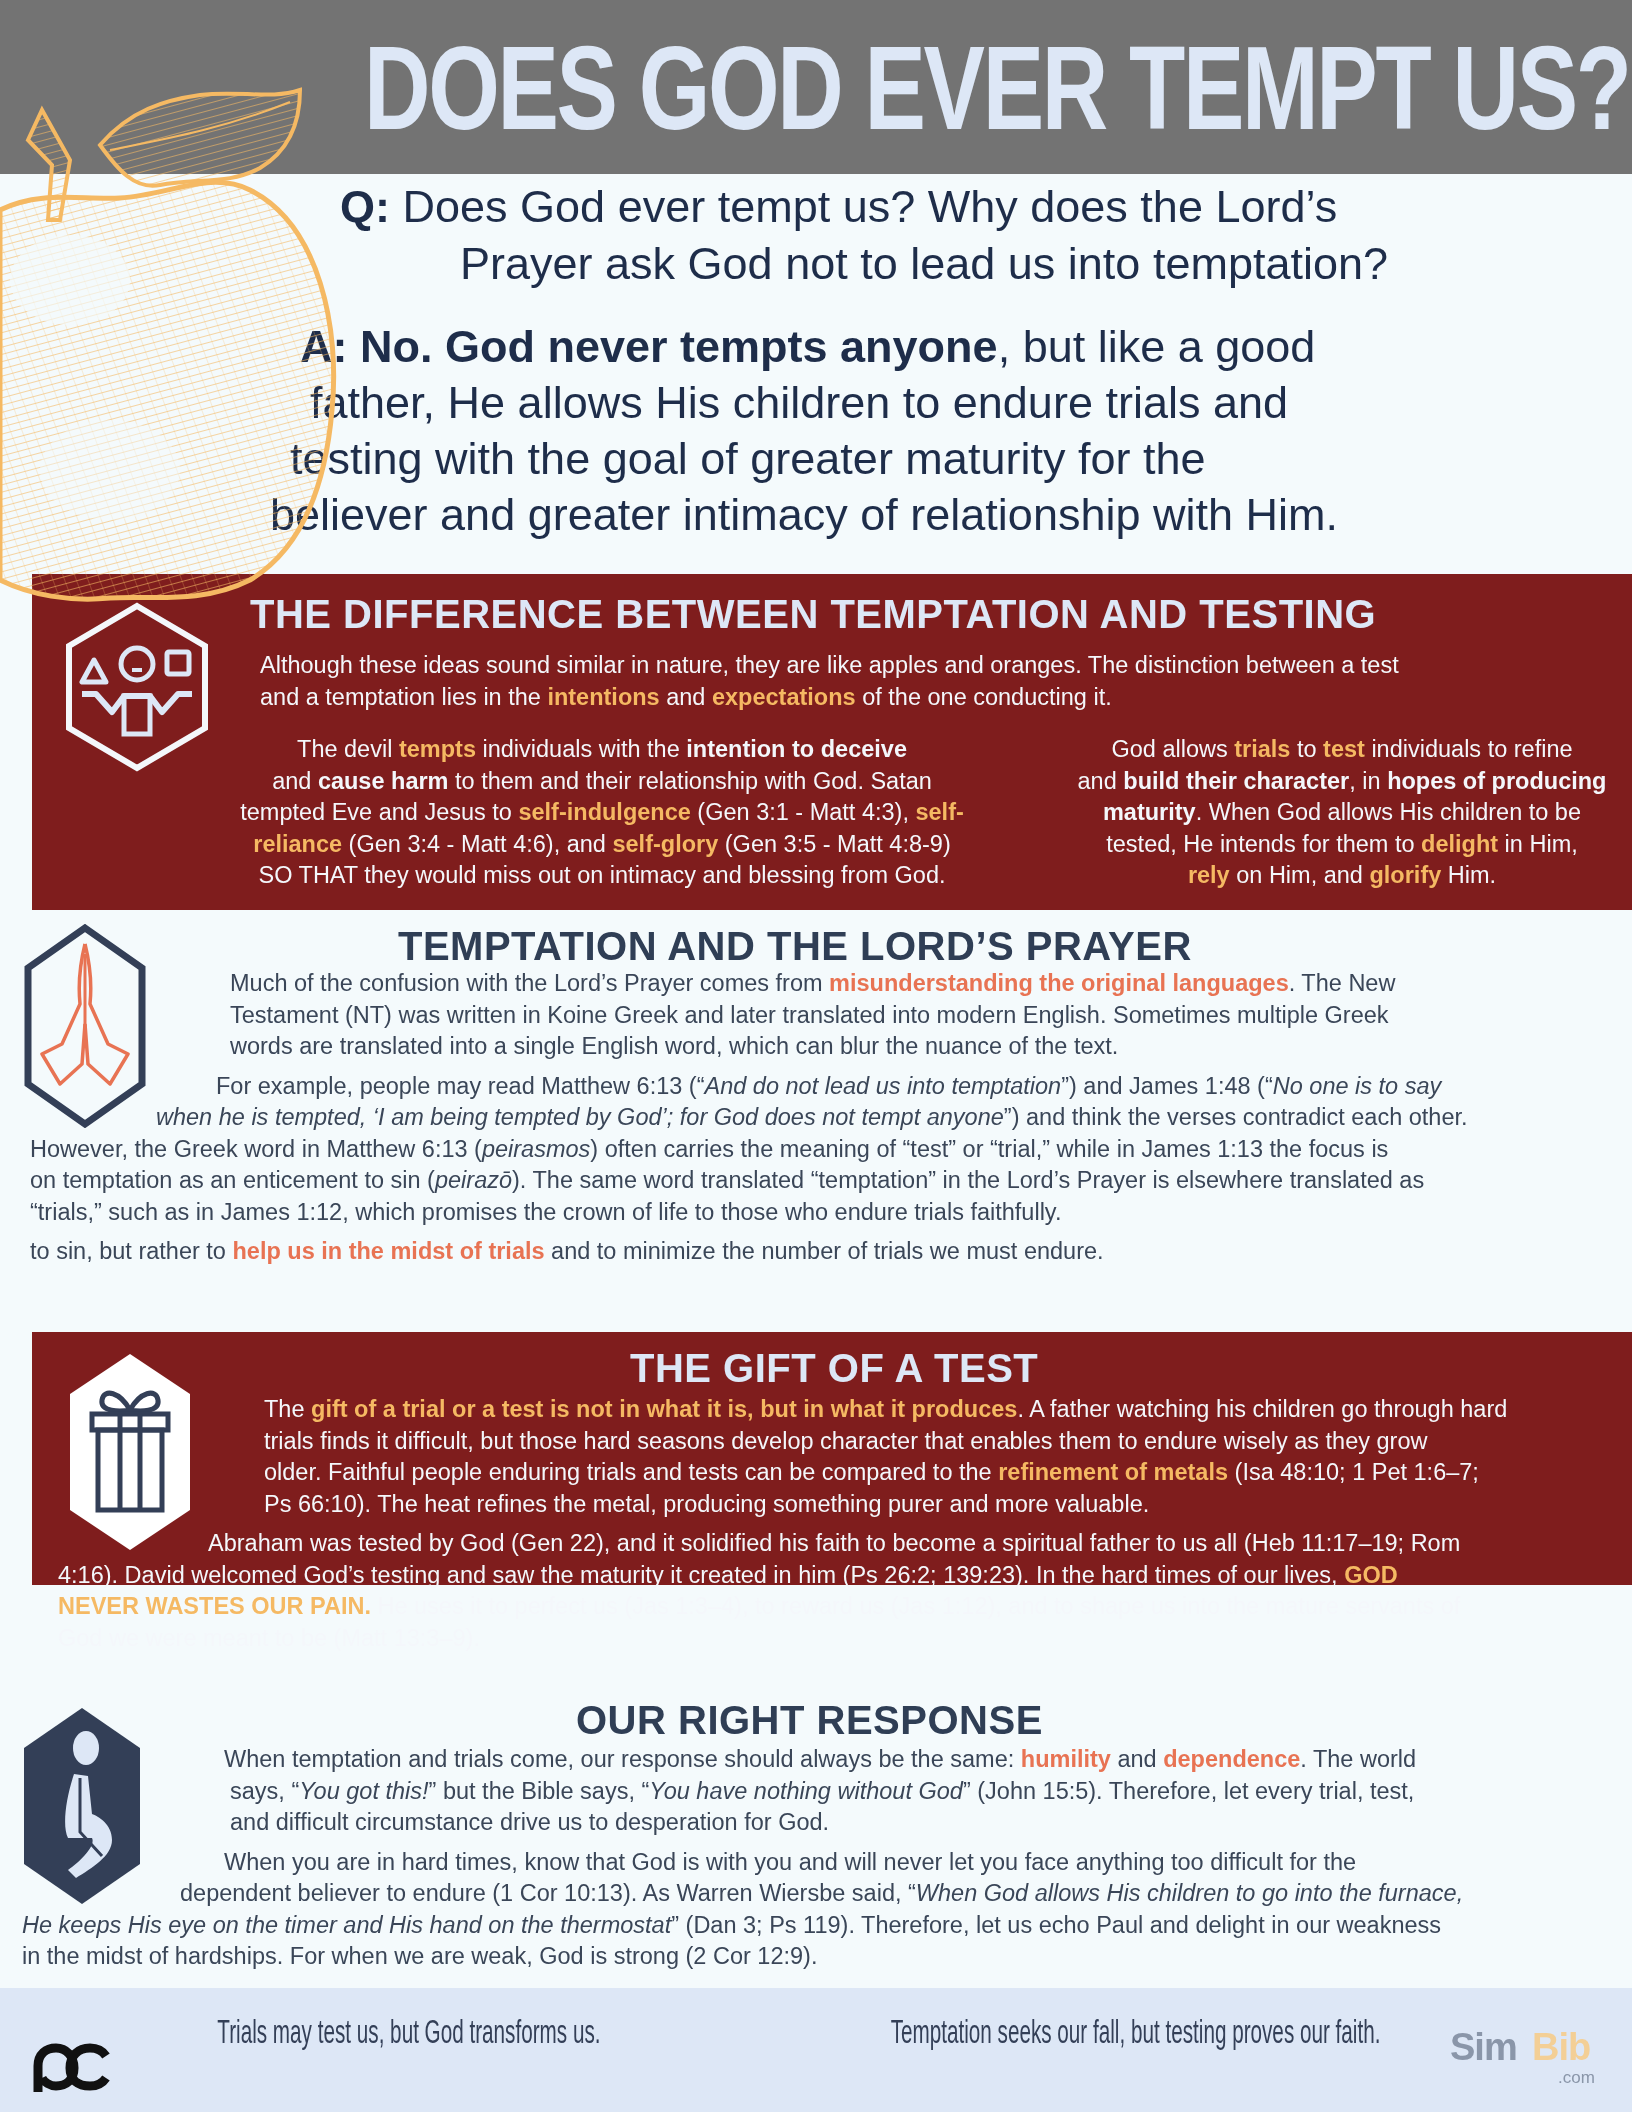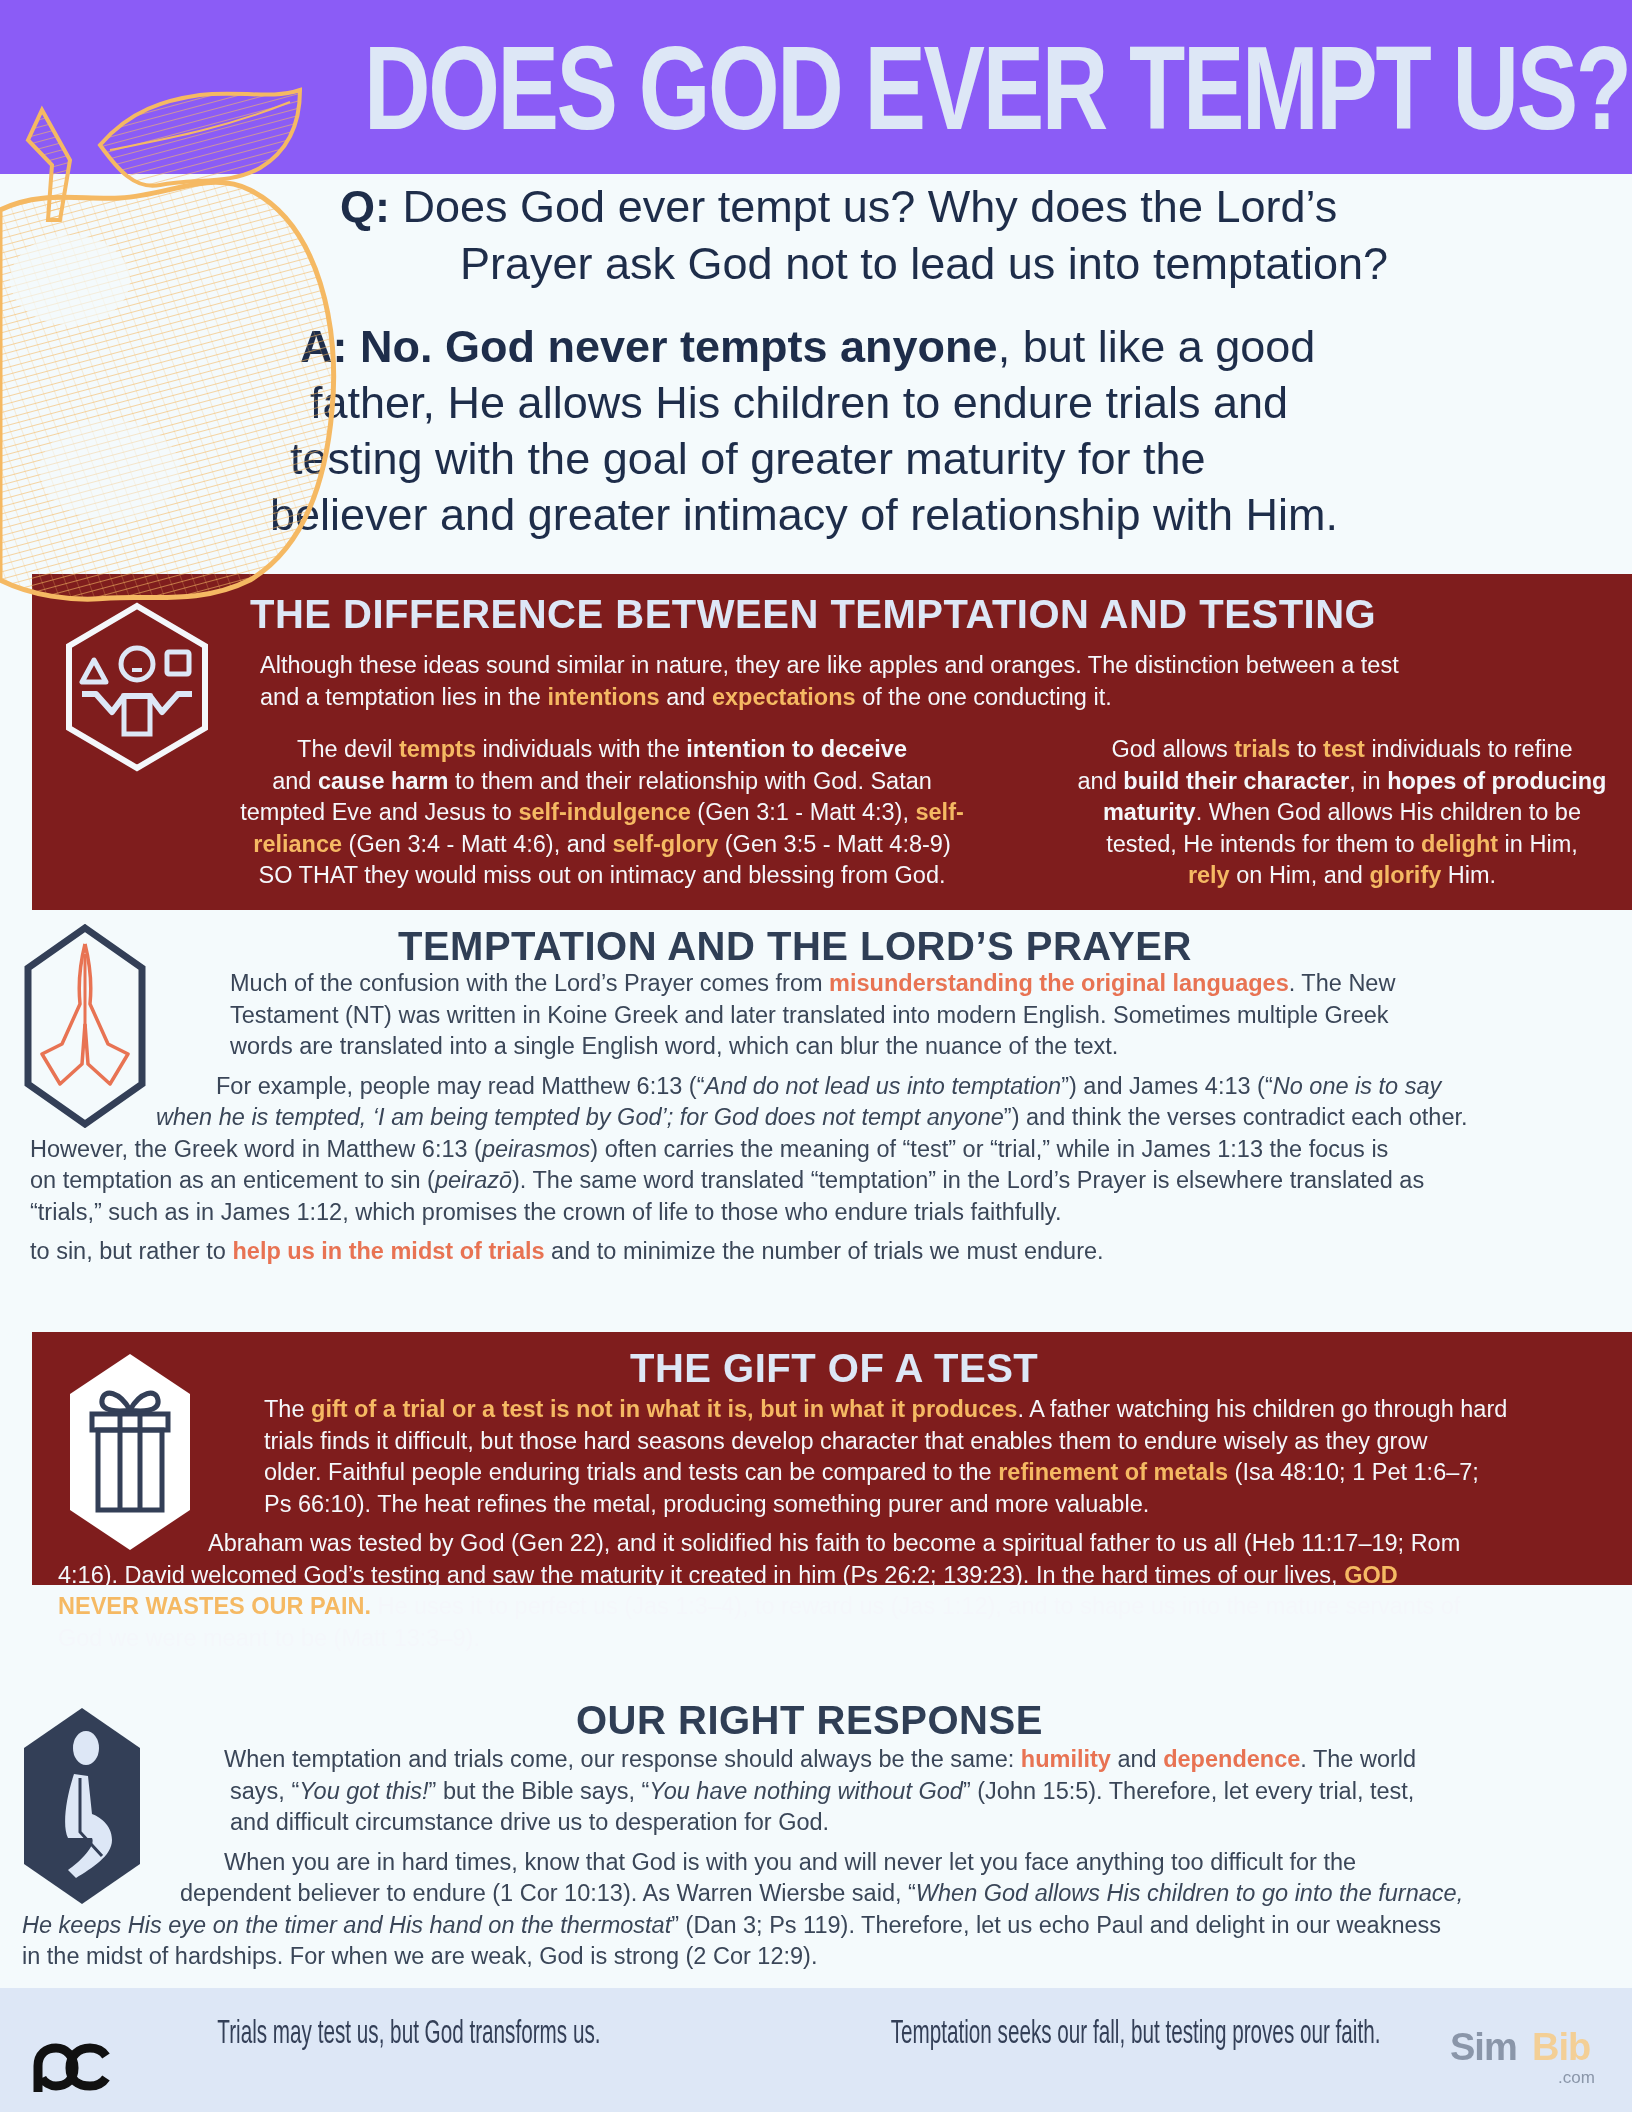--- a/index.html
+++ b/index.html
@@ -2,21 +2,21 @@
 <html><head>
 <meta charset="utf-8">
 <style>
   * { box-sizing: border-box; margin: 0; padding: 0; }
   html, body { width: 1632px; height: 2112px; overflow: hidden; }
   body { background: #f4fafc; font-family: "Liberation Sans", "DejaVu Sans", sans-serif; color: #2f3e55; position: relative; }
 
   .page { position: relative; width: 1632px; height: 2112px; }
 
   
-  .header { position: absolute; left: 0; top: 0; width: 1632px; height: 174px; background: #8b5cf6; padding-left: 6px; }
+  .header { position: absolute; left: 0; top: 0; width: 1632px; height: 174px; background: #737373; padding-left: 6px; }
   .title { position: absolute; left: 364px; top: 18px; width: 1200px; font-family: "Liberation Sans", sans-serif; font-weight: 700; font-size: 118px; line-height: 140px; color: #dde7f6; letter-spacing: -3px; transform: scaleX(0.78); transform-origin: left top; white-space: nowrap; }
 
   
   .apple { position: absolute; left: 0; top: 50px; width: 380px; height: 560px; z-index: 2; pointer-events: none; }
 
   
   .qa { position: absolute; left: 0; top: 174px; width: 1632px; height: 400px; }
   .q { position: absolute; left: 340px; top: 4px; width: 1240px; font-size: 45px; line-height: 57px; color: #1e2d4a; }
   .q .q-label { font-weight: 700; }
   .q .line2 { display: block; padding-left: 120px; }
@@ -161,21 +161,21 @@
       <line x1="63" y1="30" x2="63" y2="100" stroke="#e87353" stroke-width="3"></line>
     </svg>
     <div class="sec-title">TEMPTATION AND THE LORD’S PRAYER</div>
     <div class="body-text text">
       <p>
         <span class="l" style="padding-left:200px;"><span>Much of the confusion with the Lord’s Prayer comes from </span><span class="hl-orange">misunderstanding the original languages</span><span>. The New</span></span>
         <span class="l" style="padding-left:200px;">Testament (NT) was written in Koine Greek and later translated into modern English. Sometimes multiple Greek</span>
         <span class="l" style="padding-left:200px;">words are translated into a single English word, which can blur the nuance of the text.</span>
       </p>
       <p>
-        <span class="l" style="padding-left:186px;"><span>For example, people may read Matthew 6:13 (“</span><span class="it">And do not lead us into temptation</span><span>”) and James 4:13 (“</span><span class="it">No one is to say</span></span>
+        <span class="l" style="padding-left:186px;"><span>For example, people may read Matthew 6:13 (“</span><span class="it">And do not lead us into temptation</span><span>”) and James 1:48 (“</span><span class="it">No one is to say</span></span>
         <span class="l" style="padding-left:126px;"><span class="it">when he is tempted, ‘I am being tempted by God’; for God does not tempt anyone</span><span>”) and think the verses contradict each other.</span></span>
         <span class="l"><span>However, the Greek word in Matthew 6:13 (</span><span class="it">peirasmos</span><span>) often carries the meaning of “test” or “trial,” while in James 1:13 the focus is</span></span>
         <span class="l"><span>on temptation as an enticement to sin (</span><span class="it">peirazō</span><span>). The same word translated “temptation” in the Lord’s Prayer is elsewhere translated as</span></span>
         <span class="l">“trials,” such as in James 1:12, which promises the crown of life to those who endure trials faithfully.</span>
       </p>
       <p>
         <span class="l"><span>to sin, but rather to </span><span class="hl-orange">help us in the midst of trials</span><span> and to minimize the number of trials we must endure.</span></span>
       </p>
     </div>
   </div>

